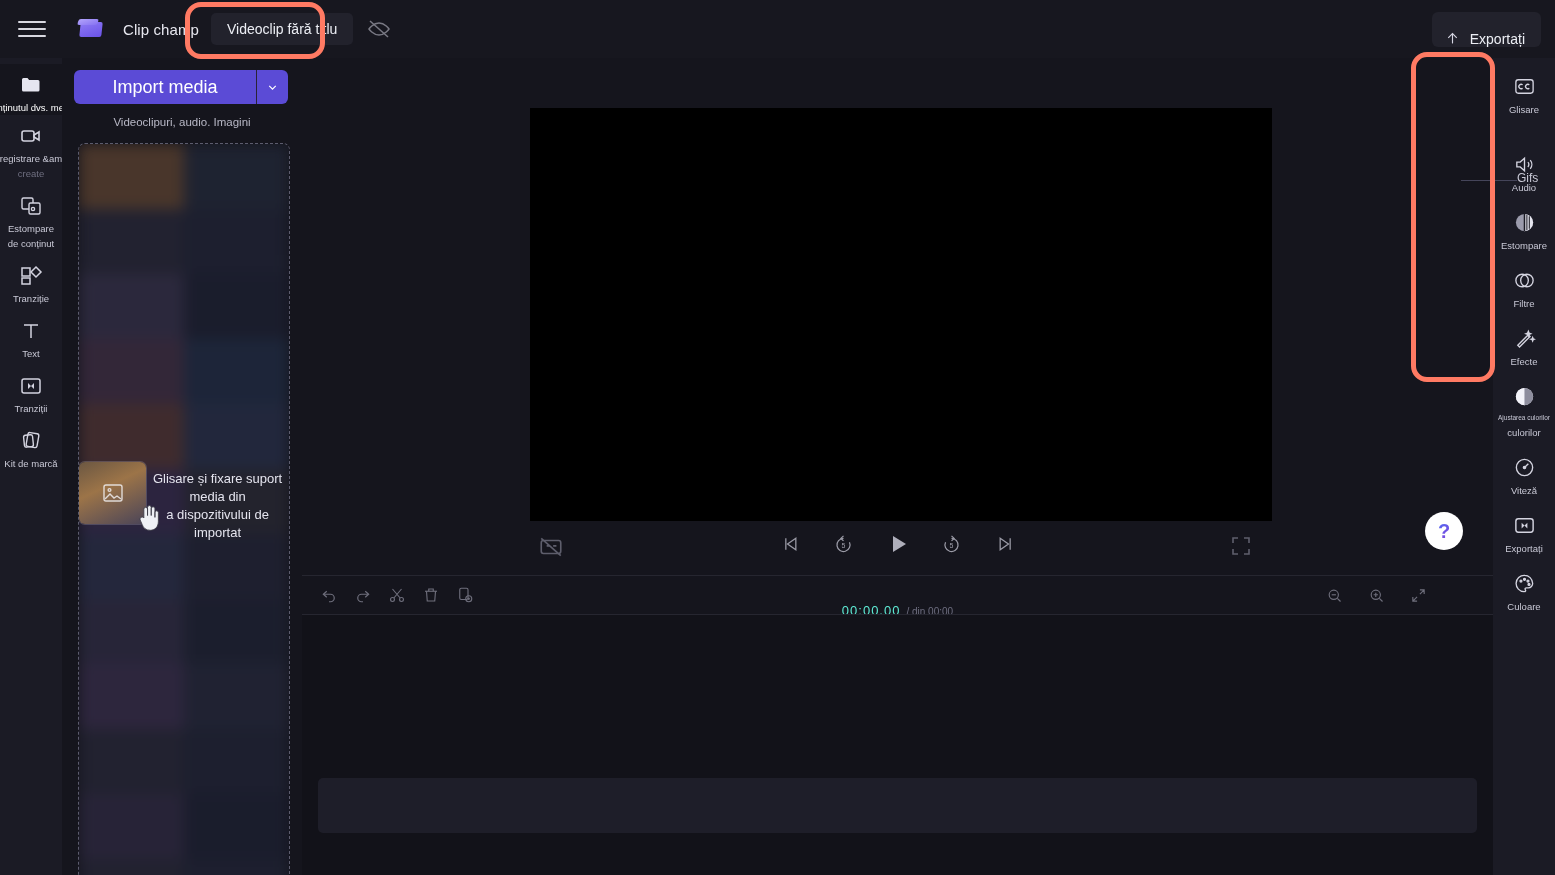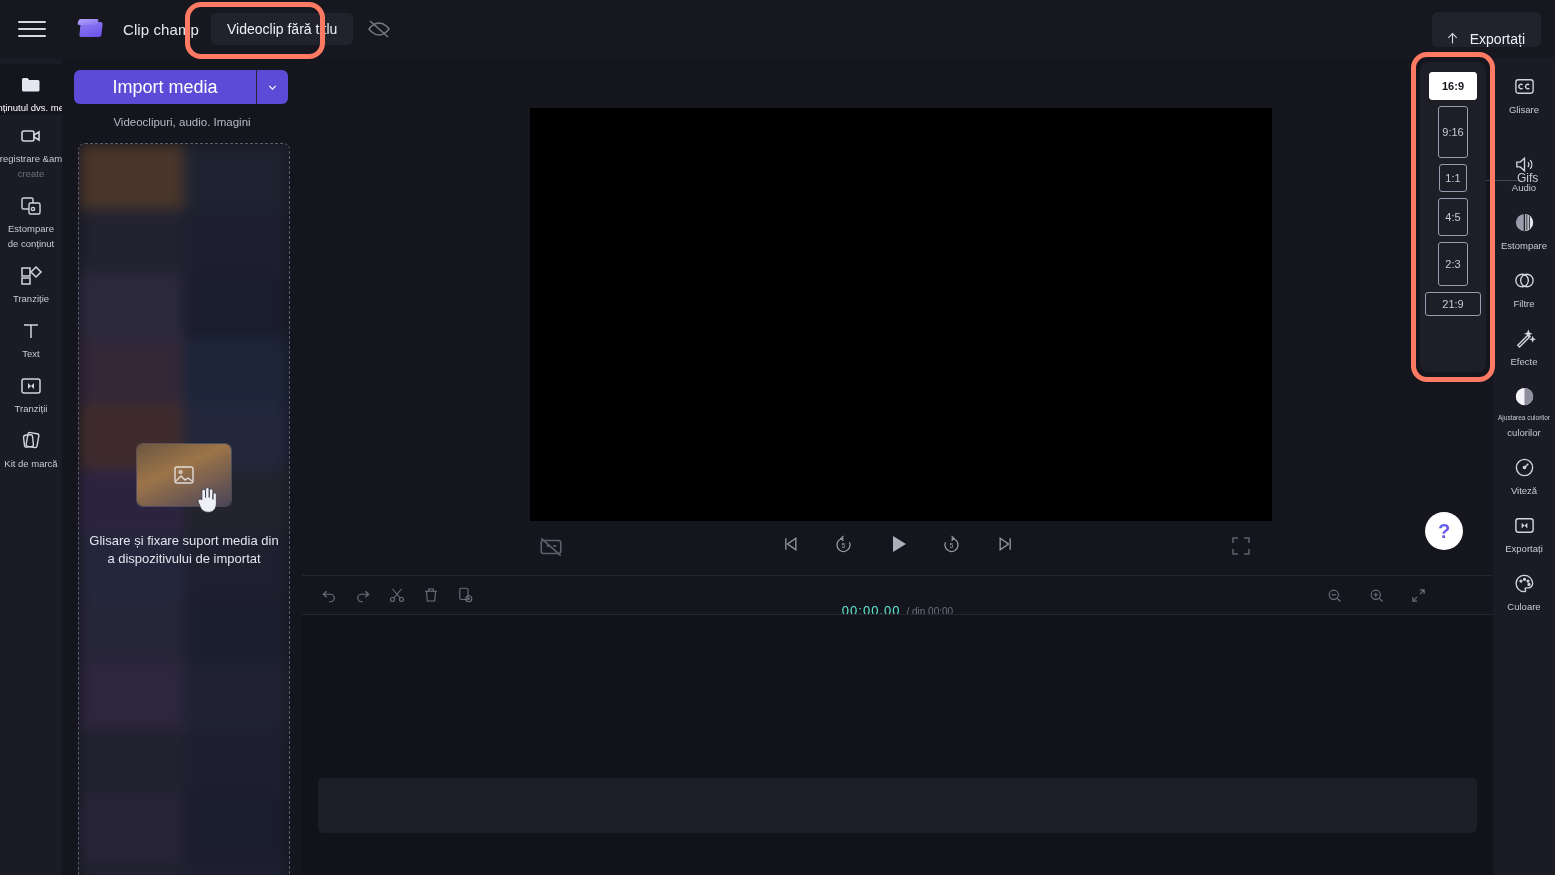--- a/index.html
+++ b/index.html
@@ -54,21 +54,21 @@
                 border-radius:6px 0 0 6px; cursor:pointer; }
   .import-caret { width:32px; background:#5b4bd6; border-left:1px solid #2a2338; border-radius:0 6px 6px 0;
                   display:flex; align-items:center; justify-content:center; cursor:pointer; }
   .import-sub { margin-top:12px; text-align:center; color:#b8b8c6; font-size:11.5px; }
   .dropzone {
     position:absolute; left:16px; top:85px; width:212px; height:772px;
     border:1px dashed #5c5c6e; border-radius:7px; overflow:hidden;
   }
   .thumbgrid { position:absolute; inset:0; display:grid; grid-template-columns:1fr 1fr; grid-auto-rows:65px; filter:blur(7px); opacity:.62; }
   .thumbgrid div { width:100%; height:100%; }
-  .dz-center { position:absolute; left:0; right:0; top:300px; display:flex; flex-direction:column; align-items:center; }
+  .dz-center { position:absolute; left:0; right:0; top:300px; display:flex; flex-direction:row; align-items:center; }
   .dz-img {
     width:94px; height:62px; border-radius:6px; position:relative;
     background:linear-gradient(155deg,#6b5742,#9c7448 40%,#4a4458 100%);
     box-shadow:0 0 0 1px rgba(255,255,255,.18);
   }
   .dz-img .pic { position:absolute; left:50%; top:50%; transform:translate(-50%,-50%); width:24px; height:24px; opacity:.85; }
   .dz-hand { position:absolute; left:56px; top:40px; width:30px; height:32px; }
   .dz-text { margin-top:26px; width:200px; text-align:center; color:#e4e4ee; font-size:13px; line-height:18px; }
 
   .collapse-handle {
@@ -535,25 +535,17 @@
             <circle cx="8.3" cy="9.5" r="1" fill="#d4d4e0"></circle>
             <circle cx="12" cy="7.6" r="1" fill="#d4d4e0"></circle>
             <circle cx="15.6" cy="9.5" r="1" fill="#d4d4e0"></circle>
             <circle cx="16.7" cy="13" r="1" fill="#d4d4e0"></circle>
           </svg>
       </span>
       <span class="lbl">Culoare</span>
     </div>
   </div>
 
-  <div class="aspect-panel">
-    <div class="ar sel" style="width:48px;height:28px;">16:9</div>
-    <div class="ar" style="width:30px;height:52px;">9:16</div>
-    <div class="ar" style="width:28px;height:28px;">1:1</div>
-    <div class="ar" style="width:30px;height:38px;">4:5</div>
-    <div class="ar" style="width:30px;height:44px;">2:3</div>
-    <div class="ar" style="width:56px;height:24px;">21:9</div>
-  </div>
 
   <div class="hl hl-title"></div>
   <div class="hl hl-aspect"></div>
 
 </div>
 
 </body></html>

